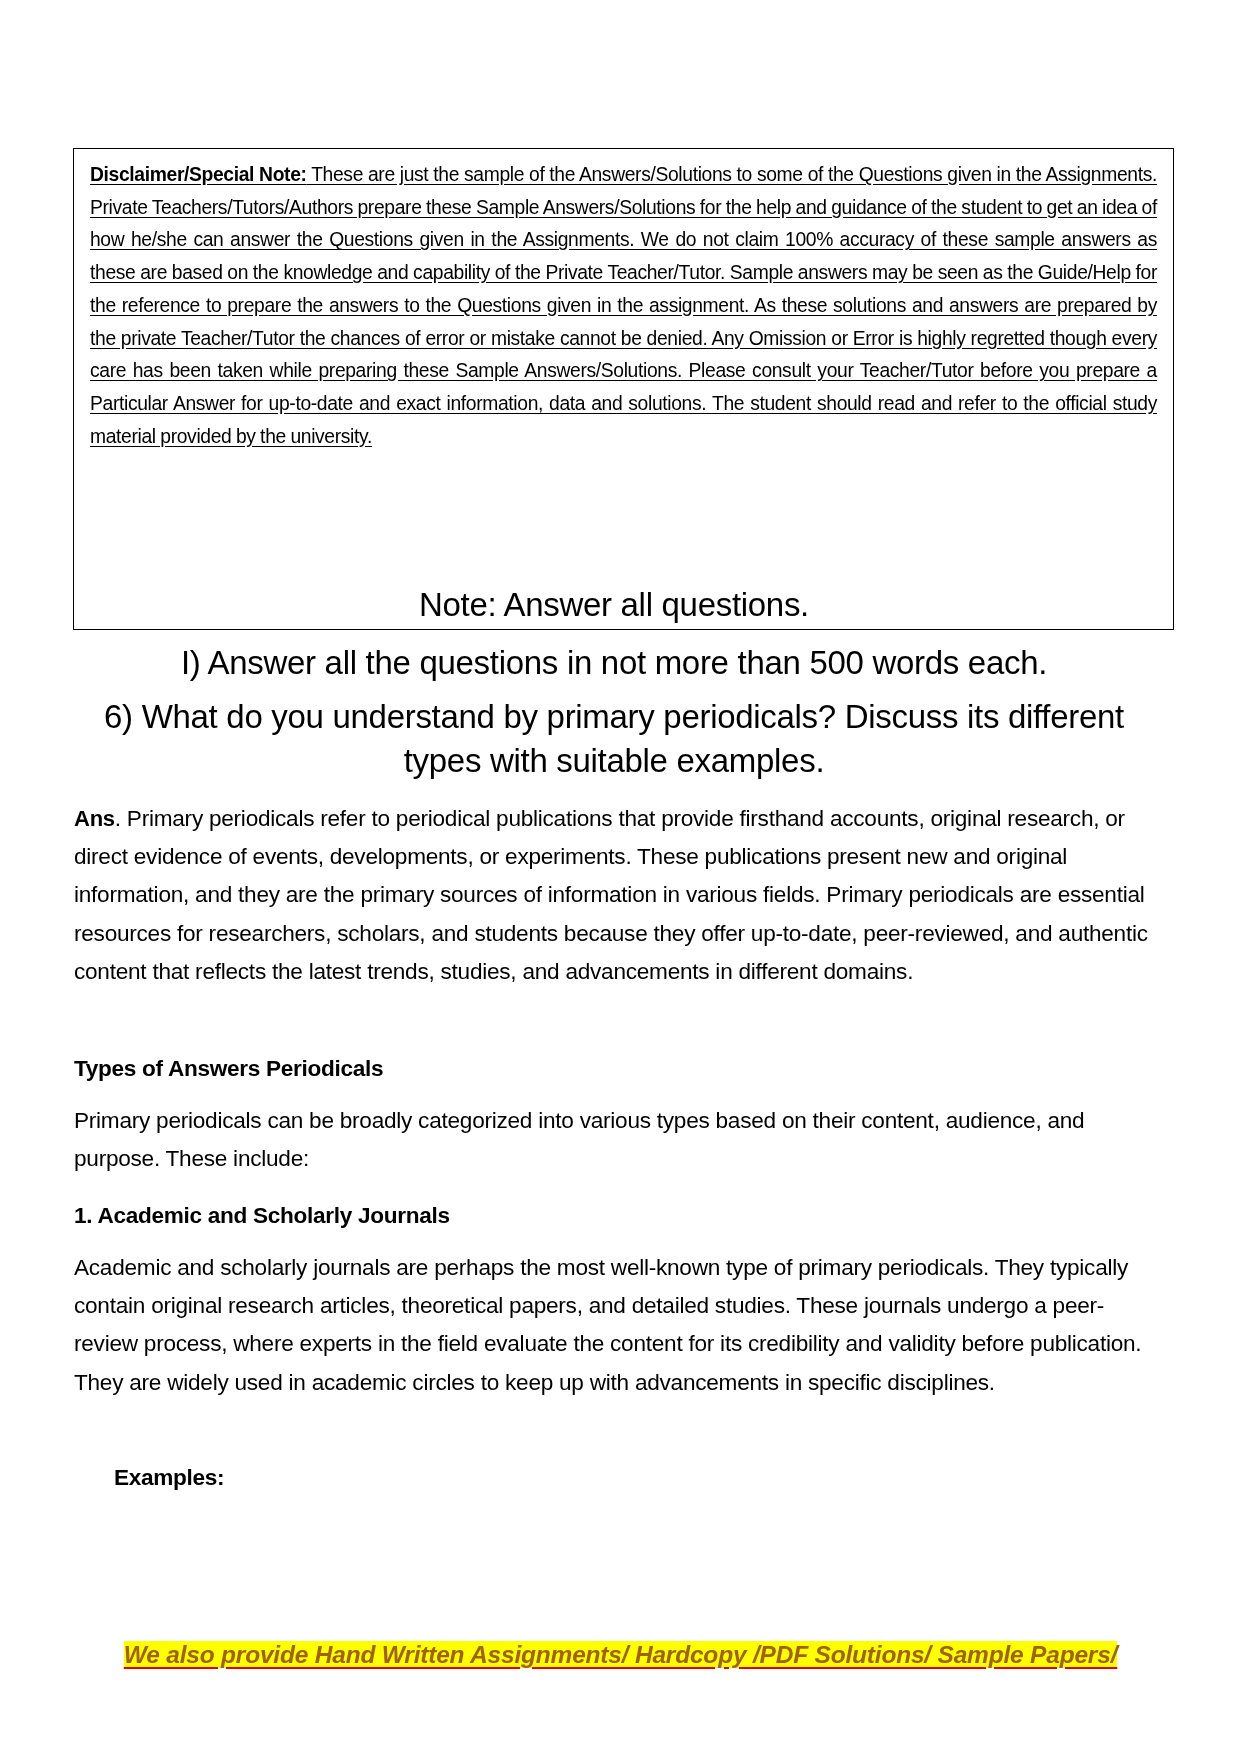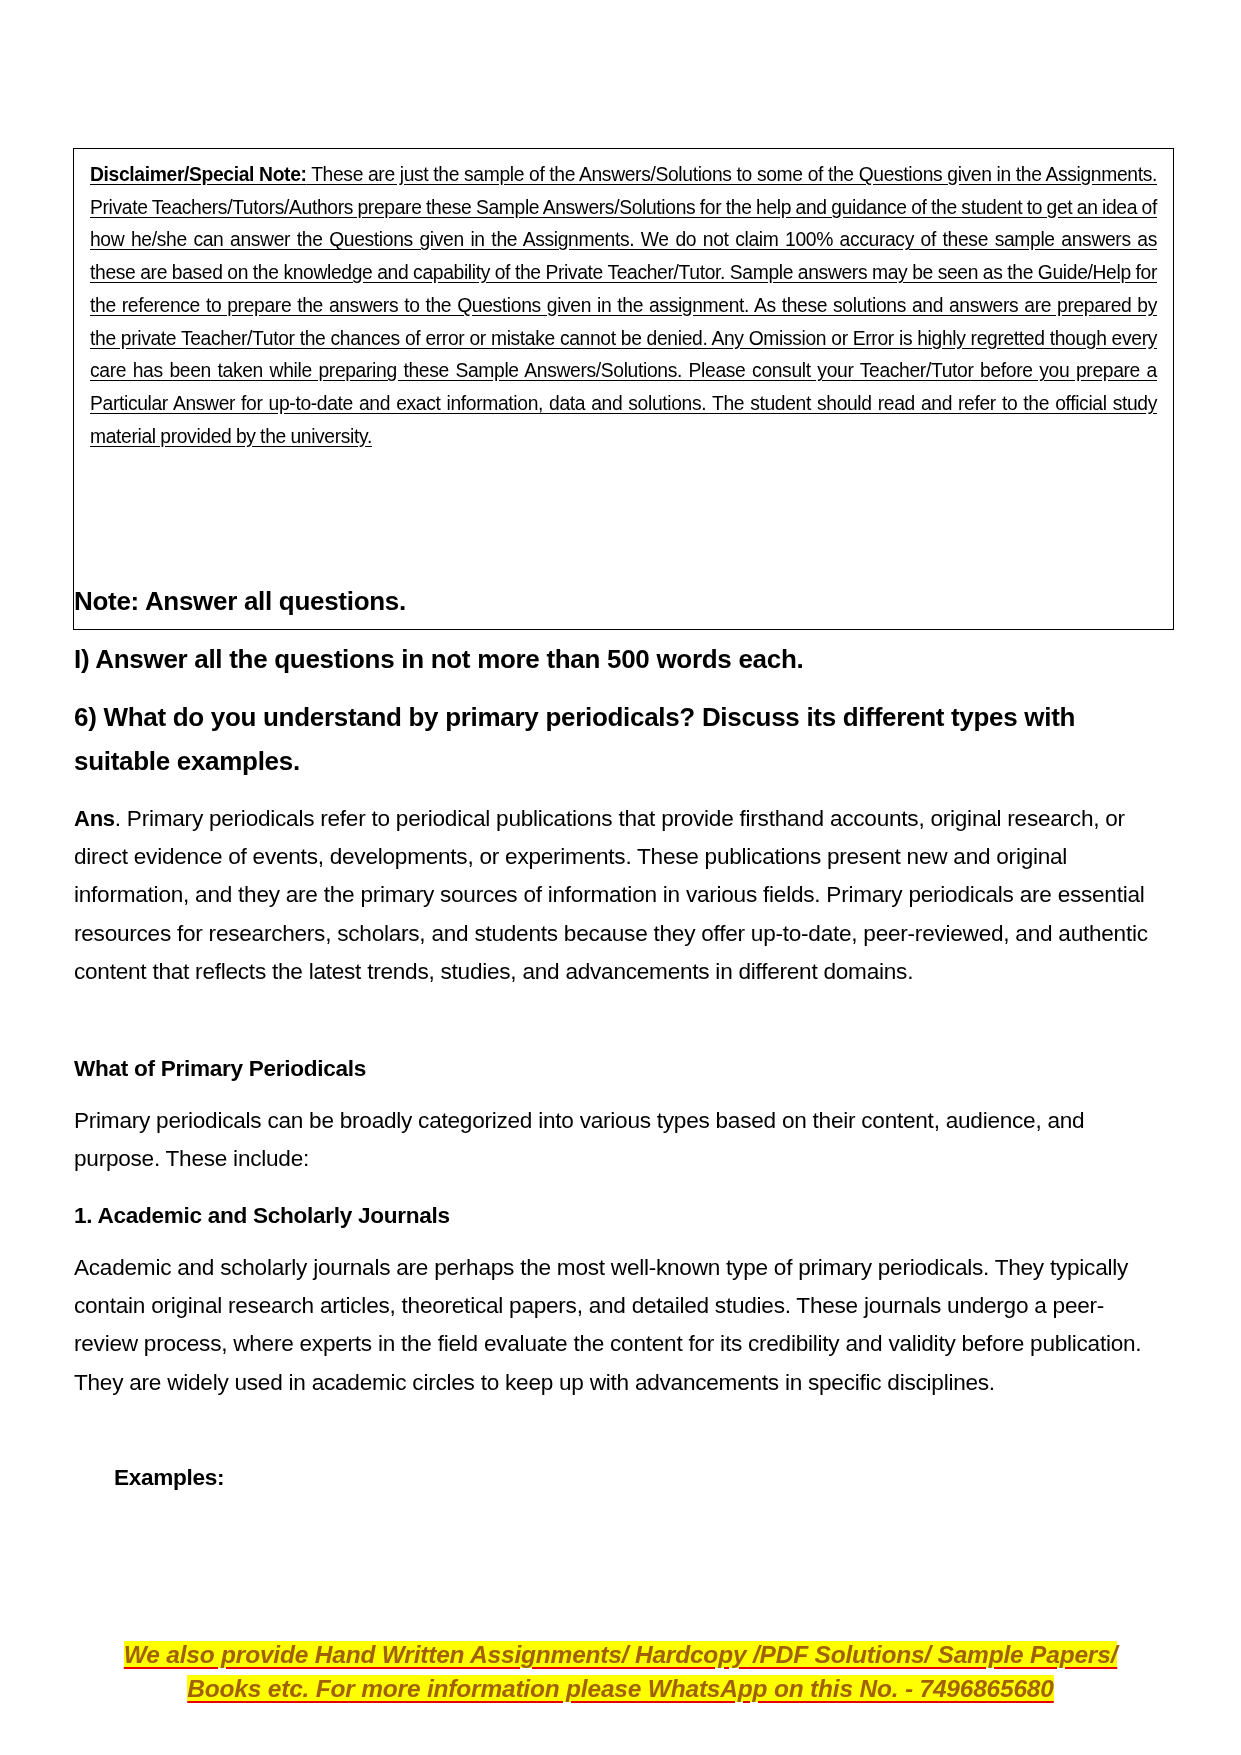--- a/index.html
+++ b/index.html
@@ -12,22 +12,22 @@
     border: 1.5px solid #000; box-sizing: border-box;
     padding: 10px 16px 0 16px;
   }
   .disclaimer-text {
     font-size: 19.3px; line-height: 32.7px; text-align: justify;
     text-decoration: underline; text-underline-offset: 3px; letter-spacing: -0.35px;
     word-spacing: -0.5px;
   }
   .disclaimer-text b { font-weight: bold; }
   .heading {
-    position: absolute; left: 74px; width: 1080px; font-weight: bold;
-    font-size: 26px; letter-spacing: -0.3px;
+    position: absolute; left: 74px; width: 1080px; font-weight: normal;
+    font-size: 33px; letter-spacing: -0.3px; text-align: center;
   }
   .q1 { line-height: 44px; }
   .body-text {
     position: absolute; left: 74px; width: 1080px; font-size: 22.6px;
     line-height: 38.2px; letter-spacing: -0.25px;
   }
   .ans-label { font-weight: bold; font-size: 22px; }
   .subheading { position: absolute; left: 74px; font-weight: bold; font-size: 22.6px; letter-spacing: -0.3px; }
   .footer {
     position: absolute; left: 0; width: 1241px; top: 1638px; text-align: center;
@@ -45,26 +45,25 @@
 <div class="disclaimer-box">
   <div class="disclaimer-text"><b>Disclaimer/Special Note:</b><span> These are just the sample of the Answers/Solutions to some of the Questions given in the Assignments. Private Teachers/Tutors/Authors prepare these Sample Answers/Solutions for the help and guidance of the student to get an idea of how he/she can answer the Questions given in the Assignments. We do not claim 100% accuracy of these sample answers as these are based on the knowledge and capability of the Private Teacher/Tutor. Sample answers may be seen as the Guide/Help for the reference to prepare the answers to the Questions given in the assignment. As these solutions and answers are prepared by the private Teacher/Tutor the chances of error or mistake cannot be denied. Any Omission or Error is highly regretted though every care has been taken while preparing these Sample Answers/Solutions. Please consult your Teacher/Tutor before you prepare a Particular Answer for up-to-date and exact information, data and solutions. The student should read and refer to the official study material provided by the university.</span></div>
 </div>
 
 <div class="heading" style="top:586px;">Note: Answer all questions.</div>
 <div class="heading" style="top:644px;">I) Answer all the questions in not more than 500 words each.</div>
 <div class="heading q1" style="top:695px;">6) What do you understand by primary periodicals? Discuss its different types with suitable examples.</div>
 
 <div class="body-text" style="top:800px;"><span class="ans-label">Ans</span><span>. Primary periodicals refer to periodical publications that provide firsthand accounts, original research, or direct evidence of events, developments, or experiments. These publications present new and original information, and they are the primary sources of information in various fields. Primary periodicals are essential resources for researchers, scholars, and students because they offer up-to-date, peer-reviewed, and authentic content that reflects the latest trends, studies, and advancements in different domains.</span></div>
 
-<div class="subheading" style="top:1056px;">What of Primary Periodicals</div>
+<div class="subheading" style="top:1056px;">Types of Answers Periodicals</div>
 
 <div class="body-text" style="top:1102px;">Primary periodicals can be broadly categorized into various types based on their content, audience, and purpose. These include:</div>
 
 <div class="subheading" style="top:1203px;">1. Academic and Scholarly Journals</div>
 
 <div class="body-text" style="top:1249px;">Academic and scholarly journals are perhaps the most well-known type of primary periodicals. They typically contain original research articles, theoretical papers, and detailed studies. These journals undergo a peer-review process, where experts in the field evaluate the content for its credibility and validity before publication. They are widely used in academic circles to keep up with advancements in specific disciplines.</div>
 
 <div class="subheading" style="top:1465px;margin-left:40px;">Examples:</div>
 
 <div class="footer">
   <span>We also provide Hand Written Assignments/ Hardcopy /PDF Solutions/ Sample Papers/</span><br>
-  <span>Books etc. For more information please WhatsApp on this No. - 7496865680</span>
 </div>
 
 </body></html>

